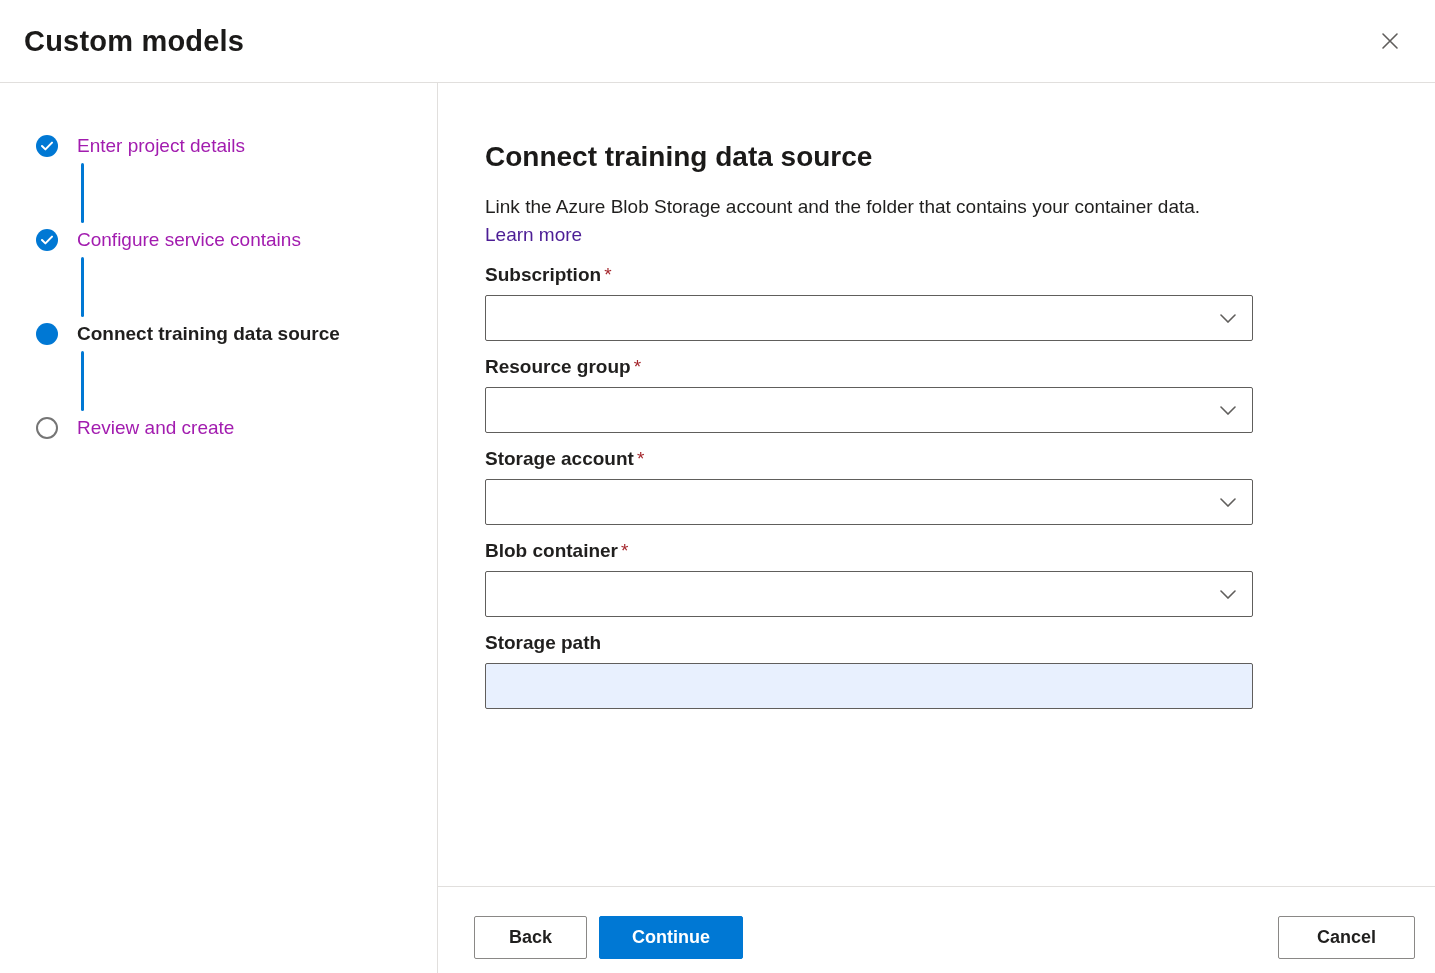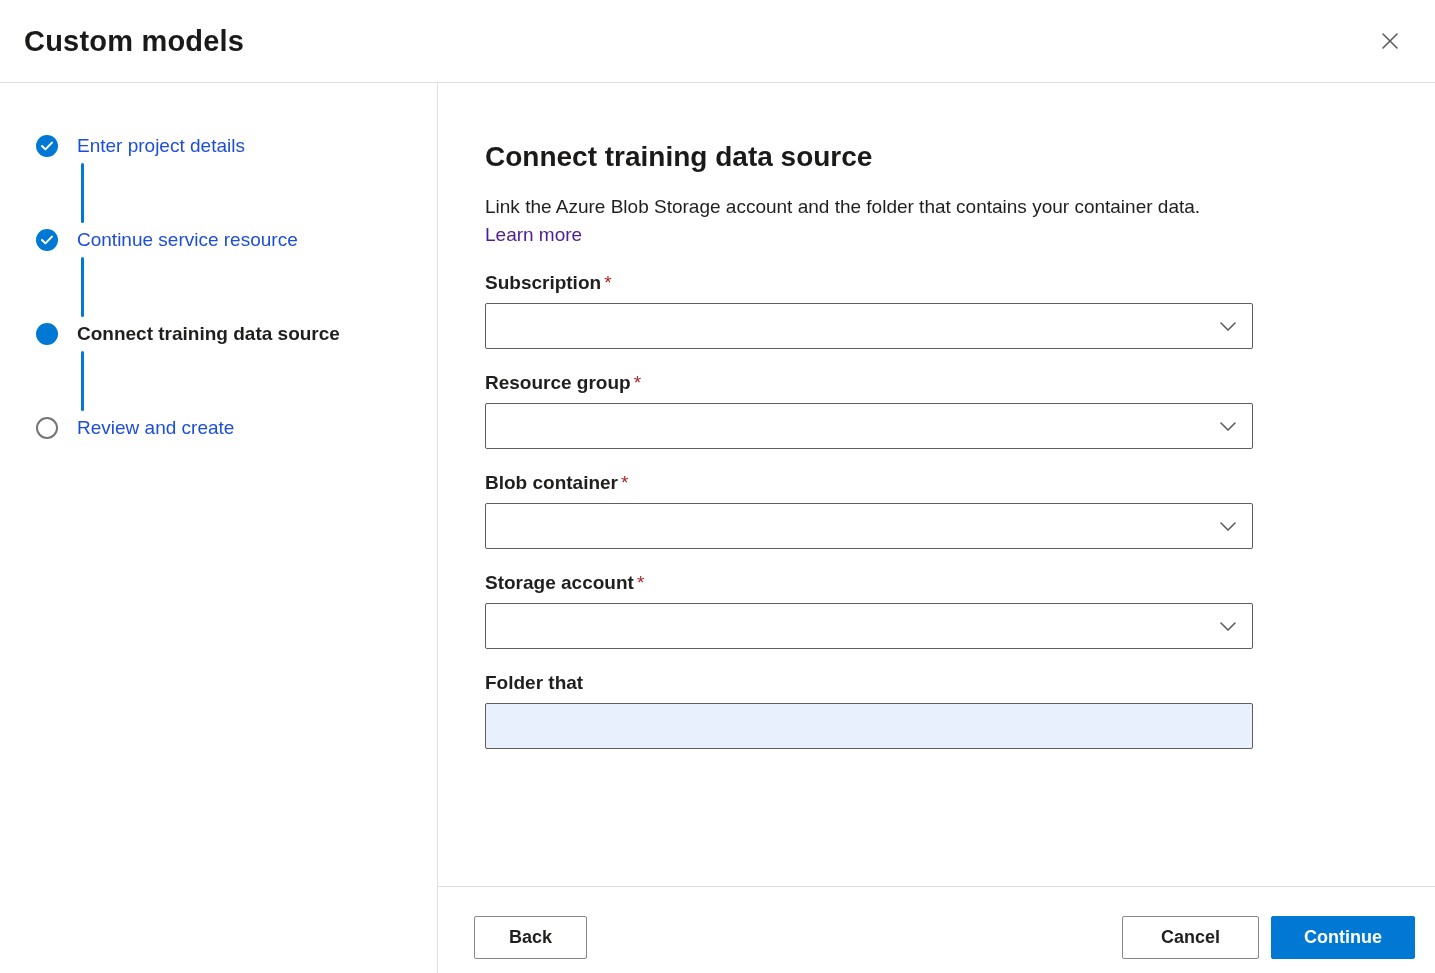--- a/index.html
+++ b/index.html
@@ -32,40 +32,40 @@
     padding: 52px 0 0 36px;
   }
   .step-row { display: flex; align-items: center; height: 22px; }
   .step-circle {
     width: 22px; height: 22px; border-radius: 50%; flex: 0 0 22px;
     display: flex; align-items: center; justify-content: center;
   }
   .step-circle.complete { background: #0078d4; }
   .step-circle.current  { background: #0078d4; }
   .step-circle.upcoming { background: #fff; border: 2px solid #757575; }
-  .step-label { margin-left: 19px; font-size: 19px; color: #1d4ed8; }
+  .step-label { margin-left: 19px; font-size: 19px; color: #a21caf; }
   .step-label.current { font-weight: 700; color: #201f1e; }
   .step-connector {
     width: 3px; height: 60px; background: #0078d4;
     margin: 6px 0 6px 45px; border-radius: 2px;
   }
 
   
   .right-col { flex: 1; display: flex; flex-direction: column; min-width: 0; }
   .main {
     flex: 1; padding: 40px 48px 0 47px; overflow: hidden;
   }
   .main h2 { font-size: 28px; font-weight: 700; color: #1b1a19; margin-top: 18px; }
   .desc {
     margin-top: 20px; font-size: 19px; line-height: 28px; color: #201f1e;
     max-width: 745px;
   }
   .desc a { color: #4c1d95; text-decoration: none; cursor: pointer; }
 
-  .field { margin-top: 23px; width: 768px; }
+  .field { margin-top: 15px; width: 768px; }
   .field-label { font-size: 19px; font-weight: 700; color: #201f1e; display: block; margin-bottom: 9px; }
   .req { color: #a4262c; font-weight: 400; margin-left: 3px; }
 
   .dropdown {
     height: 46px; width: 100%;
     border: 1px solid #605e5c; border-radius: 2px; background: #fff;
     display: flex; align-items: center; justify-content: space-between;
     padding: 0 16px; cursor: pointer;
   }
   .dropdown .dd-value { font-size: 18px; color: #201f1e; }
@@ -120,21 +120,21 @@
         <span class="step-label">Enter project details</span>
       </div>
       <div class="step-connector"></div>
 
       <div class="step-row">
         <span class="step-circle complete">
           <svg width="12" height="10" viewBox="0 0 12 10">
             <path d="M1 5 L4.4 8.4 L11 1.6" stroke="#ffffff" stroke-width="2" fill="none" stroke-linecap="round" stroke-linejoin="round"></path>
           </svg>
         </span>
-        <span class="step-label">Continue service resource</span>
+        <span class="step-label">Configure service contains</span>
       </div>
       <div class="step-connector"></div>
 
       <div class="step-row">
         <span class="step-circle current"></span>
         <span class="step-label current">Connect training data source</span>
       </div>
       <div class="step-connector"></div>
 
       <div class="step-row">
@@ -166,46 +166,46 @@
           <label class="field-label"><span>Resource group</span><span class="req">*</span></label>
           <div class="dropdown">
             <span class="dd-value"></span>
             <svg width="16" height="9" viewBox="0 0 16 9">
               <path d="M1 1 L8 8 L15 1" stroke="#605e5c" stroke-width="1.6" fill="none" stroke-linecap="round"></path>
             </svg>
           </div>
         </div>
 
         <div class="field">
+          <label class="field-label"><span>Storage account</span><span class="req">*</span></label>
+          <div class="dropdown">
+            <span class="dd-value"></span>
+            <svg width="16" height="9" viewBox="0 0 16 9">
+              <path d="M1 1 L8 8 L15 1" stroke="#605e5c" stroke-width="1.6" fill="none" stroke-linecap="round"></path>
+            </svg>
+          </div>
+        </div>
+
+        <div class="field">
           <label class="field-label"><span>Blob container</span><span class="req">*</span></label>
           <div class="dropdown">
             <span class="dd-value"></span>
             <svg width="16" height="9" viewBox="0 0 16 9">
               <path d="M1 1 L8 8 L15 1" stroke="#605e5c" stroke-width="1.6" fill="none" stroke-linecap="round"></path>
             </svg>
           </div>
         </div>
 
         <div class="field">
-          <label class="field-label"><span>Storage account</span><span class="req">*</span></label>
-          <div class="dropdown">
-            <span class="dd-value"></span>
-            <svg width="16" height="9" viewBox="0 0 16 9">
-              <path d="M1 1 L8 8 L15 1" stroke="#605e5c" stroke-width="1.6" fill="none" stroke-linecap="round"></path>
-            </svg>
-          </div>
-        </div>
-
-        <div class="field">
-          <label class="field-label">Folder that</label>
+          <label class="field-label">Storage path</label>
           <input class="text-input" type="text" value="" style="">
         </div>
       </main>
 
       <div class="footer">
         <button class="btn secondary">Back</button>
+        <button class="btn primary">Continue</button>
         <button class="btn secondary cancel">Cancel</button>
-        <button class="btn primary">Continue</button>
       </div>
 
     </div>
   </div>
 </div>
 
 </body></html>

